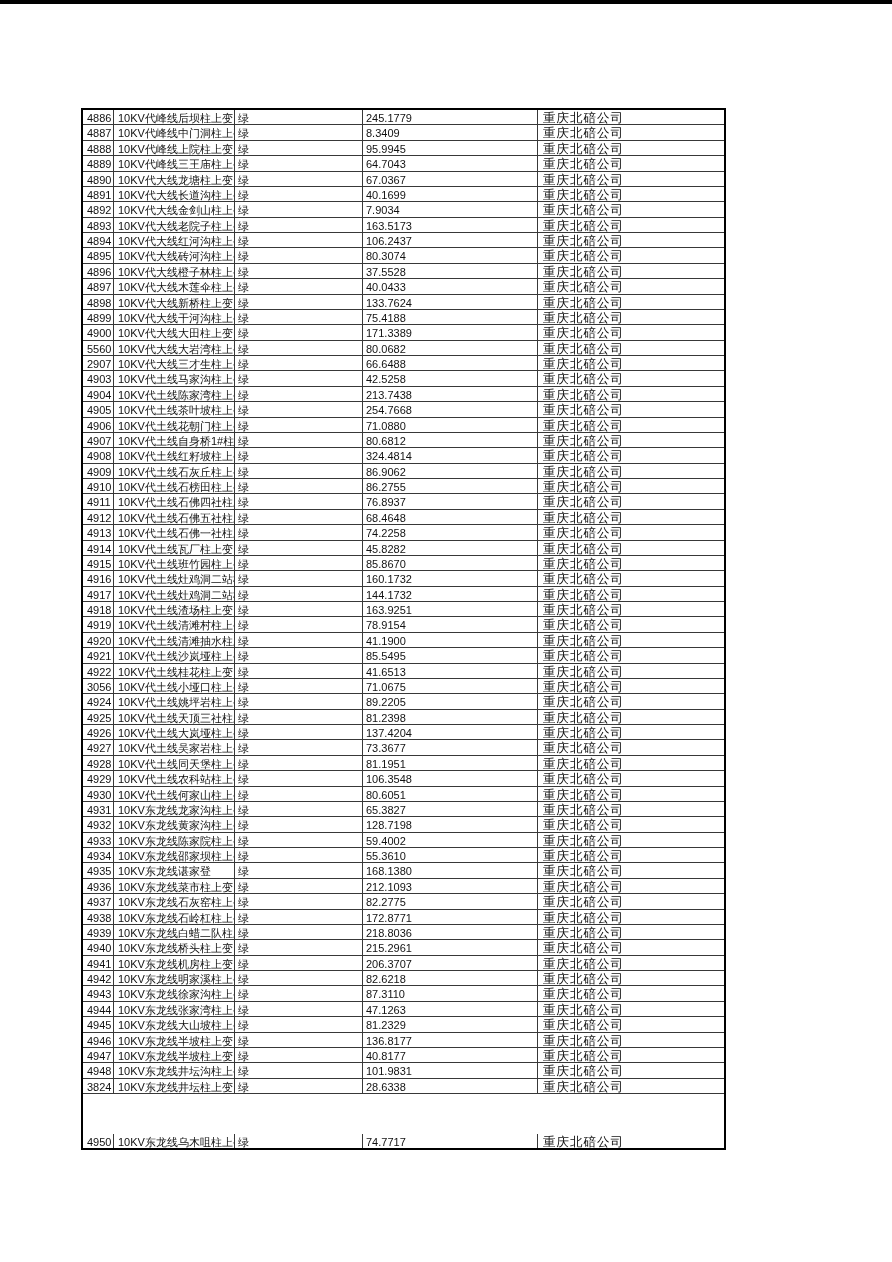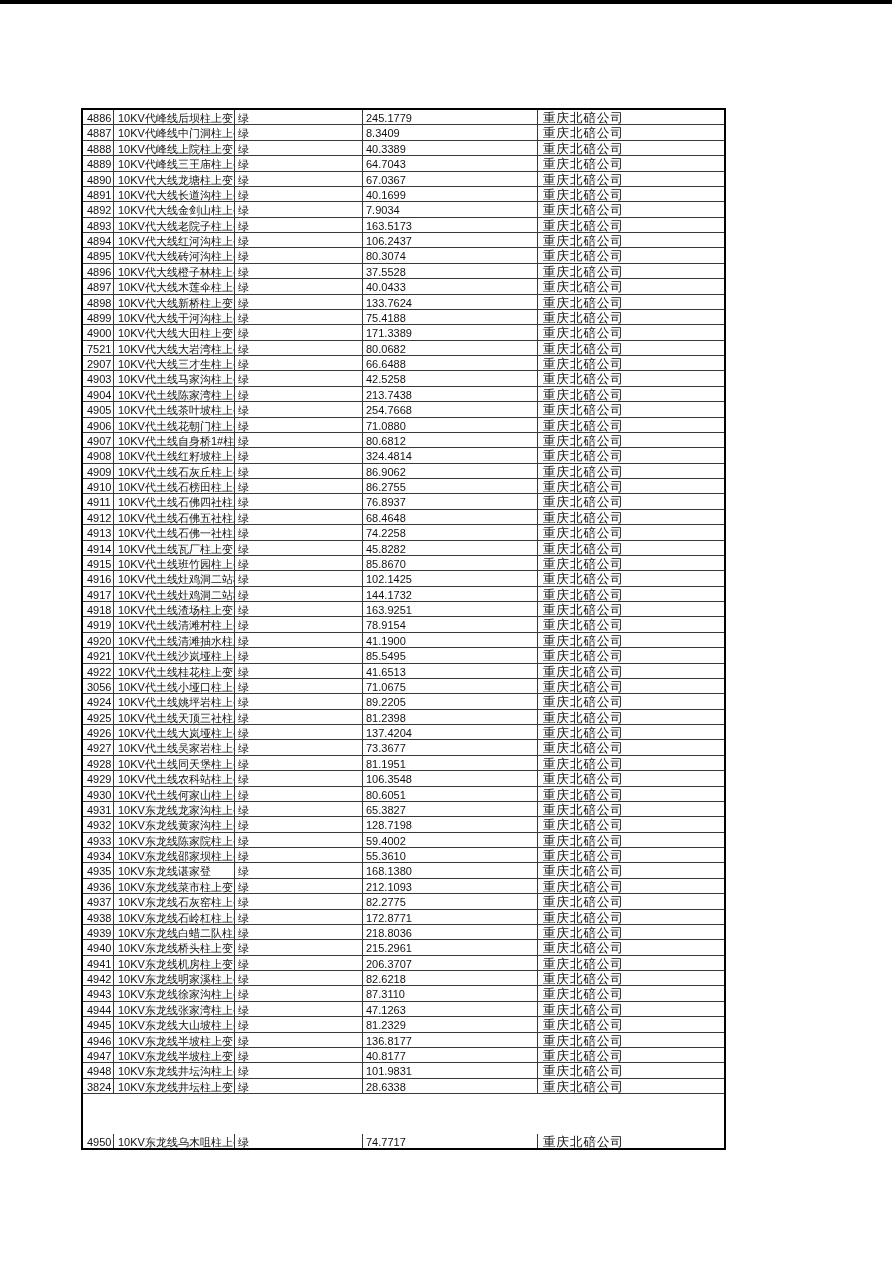--- a/index.html
+++ b/index.html
@@ -78,21 +78,21 @@
         <div class="td c0">4887</div>
         <div class="td c1">10KV代峰线中门洞柱上变</div>
         <div class="td c2">绿</div>
         <div class="td c3">8.3409</div>
         <div class="td c4">重庆北碚公司</div>
       </div>
       <div class="tr">
         <div class="td c0">4888</div>
         <div class="td c1">10KV代峰线上院柱上变</div>
         <div class="td c2">绿</div>
-        <div class="td c3">40.3389</div>
+        <div class="td c3">95.9945</div>
         <div class="td c4">重庆北碚公司</div>
       </div>
       <div class="tr">
         <div class="td c0">4889</div>
         <div class="td c1">10KV代峰线三王庙柱上变</div>
         <div class="td c2">绿</div>
         <div class="td c3">64.7043</div>
         <div class="td c4">重庆北碚公司</div>
       </div>
       <div class="tr">
@@ -166,21 +166,21 @@
         <div class="td c4">重庆北碚公司</div>
       </div>
       <div class="tr">
         <div class="td c0">4900</div>
         <div class="td c1">10KV代大线大田柱上变</div>
         <div class="td c2">绿</div>
         <div class="td c3">171.3389</div>
         <div class="td c4">重庆北碚公司</div>
       </div>
       <div class="tr">
-        <div class="td c0">7521</div>
+        <div class="td c0">5560</div>
         <div class="td c1">10KV代大线大岩湾柱上变</div>
         <div class="td c2">绿</div>
         <div class="td c3">80.0682</div>
         <div class="td c4">重庆北碚公司</div>
       </div>
       <div class="tr">
         <div class="td c0">2907</div>
         <div class="td c1">10KV代大线三才生柱上变</div>
         <div class="td c2">绿</div>
         <div class="td c3">66.6488</div>
@@ -274,21 +274,21 @@
         <div class="td c0">4915</div>
         <div class="td c1">10KV代土线班竹园柱上变</div>
         <div class="td c2">绿</div>
         <div class="td c3">85.8670</div>
         <div class="td c4">重庆北碚公司</div>
       </div>
       <div class="tr">
         <div class="td c0">4916</div>
         <div class="td c1">10KV代土线灶鸡洞二站柱上变</div>
         <div class="td c2">绿</div>
-        <div class="td c3">102.1425</div>
+        <div class="td c3">160.1732</div>
         <div class="td c4">重庆北碚公司</div>
       </div>
       <div class="tr">
         <div class="td c0">4917</div>
         <div class="td c1">10KV代土线灶鸡洞二站柱上变</div>
         <div class="td c2">绿</div>
         <div class="td c3">144.1732</div>
         <div class="td c4">重庆北碚公司</div>
       </div>
       <div class="tr">

